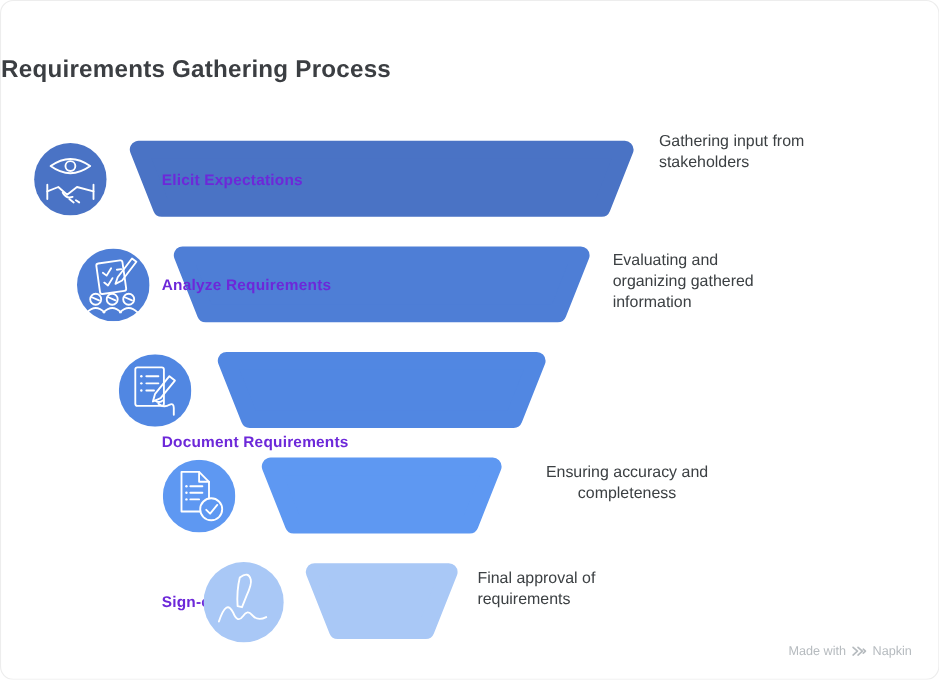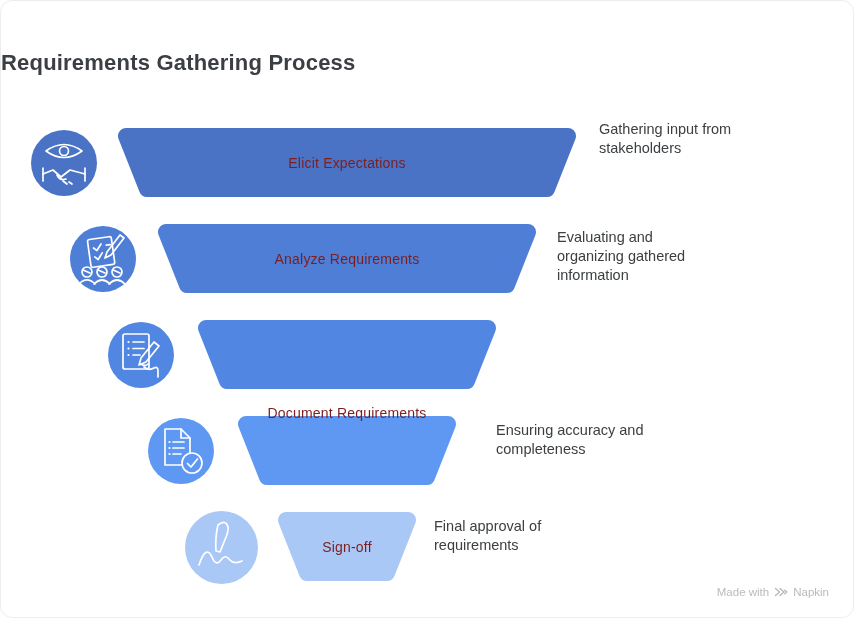--- a/index.html
+++ b/index.html
@@ -10,22 +10,22 @@
   }
   .title {
     position:absolute; top:49px; left:0; width:100%; 
     font-size:22px; font-weight:700; color:#3b3e42; letter-spacing:.2px;
   }
   .funnel-svg { position:absolute; left:0; top:0; }
   .funnel {
     fill:currentColor; stroke:currentColor; stroke-width:16; stroke-linejoin:round;
   }
   .stage-label {
-    position:absolute; left:146px; width:400px; text-align:center;
-    color:#7f1d1d; font-size:14px; font-weight:400; letter-spacing:.2px;
+    position:absolute; left:146px; width:400px; 
+    color:#6d28d9; font-size:14px; font-weight:700; letter-spacing:.2px;
   }
   .stage-desc {
     position:absolute; width:210px; color:#3c4043; font-size:14.5px;
     line-height:19px; white-space:pre-line;
   }
   .stage-icon { position:absolute; }
   .ln { stroke:#ffffff; stroke-width:1.7; fill:none; stroke-linecap:round; stroke-linejoin:round; }
   .dot { fill:#ffffff; stroke:none; }
   .watermark {
     position:absolute; right:24px; bottom:19px; display:flex; align-items:center;
@@ -43,29 +43,29 @@
   <svg class="funnel-svg" width="854" height="618" viewBox="0 0 854 618">
     <polygon class="funnel" points="125,135 567,135 546,188 146,188" color="#4a73c5"></polygon>
     <polygon class="funnel" points="165,231 527,231 506,284 186,284" color="#4e7ed6"></polygon>
     <polygon class="funnel" points="205,327 487,327 466,380 226,380" color="#5187e2"></polygon>
     <polygon class="funnel" points="245,423 447,423 426,476 266,476" color="#5e98f2"></polygon>
     <polygon class="funnel" points="285,519 407,519 386,572 306,572" color="#a9c8f6"></polygon>
   </svg>
 
   <div class="stage-label" style="top:154px;">Elicit Expectations</div>
   <div class="stage-label" style="top:250px;">Analyze Requirements</div>
-  <div class="stage-label" style="top:362px;margin-top:42px;">Document Requirements</div>
+  <div class="stage-label" style="top:350px;margin-top:42px;">Document Requirements</div>
   <div class="stage-label" style="top:538px;">Sign-off</div>
 
   <div class="stage-desc" style="left:598px; top:119px;">Gathering input from
 stakeholders</div>
   <div class="stage-desc" style="left:556px; top:227px;">Evaluating and
 organizing gathered
 information</div>
-  <div class="stage-desc" style="left:495px; top:420px;">Ensuring accuracy and
+  <div class="stage-desc" style="left:464px; top:420px;text-align:center;">Ensuring accuracy and
 completeness</div>
   <div class="stage-desc" style="left:433px; top:516px;">Final approval of
 requirements</div>
 
   <div class="stage-icon" style="left:30px; top:129px;">
     <svg width="66" height="66" viewBox="0 0 66 66" color="#4a73c5">
       <circle cx="33" cy="33" r="33" fill="currentColor"></circle>
       <g class="ln">
         <path d="M15 21 Q33 8 51 21 Q33 34 15 21 Z"></path>
         <circle cx="33" cy="21" r="4.5"></circle>

